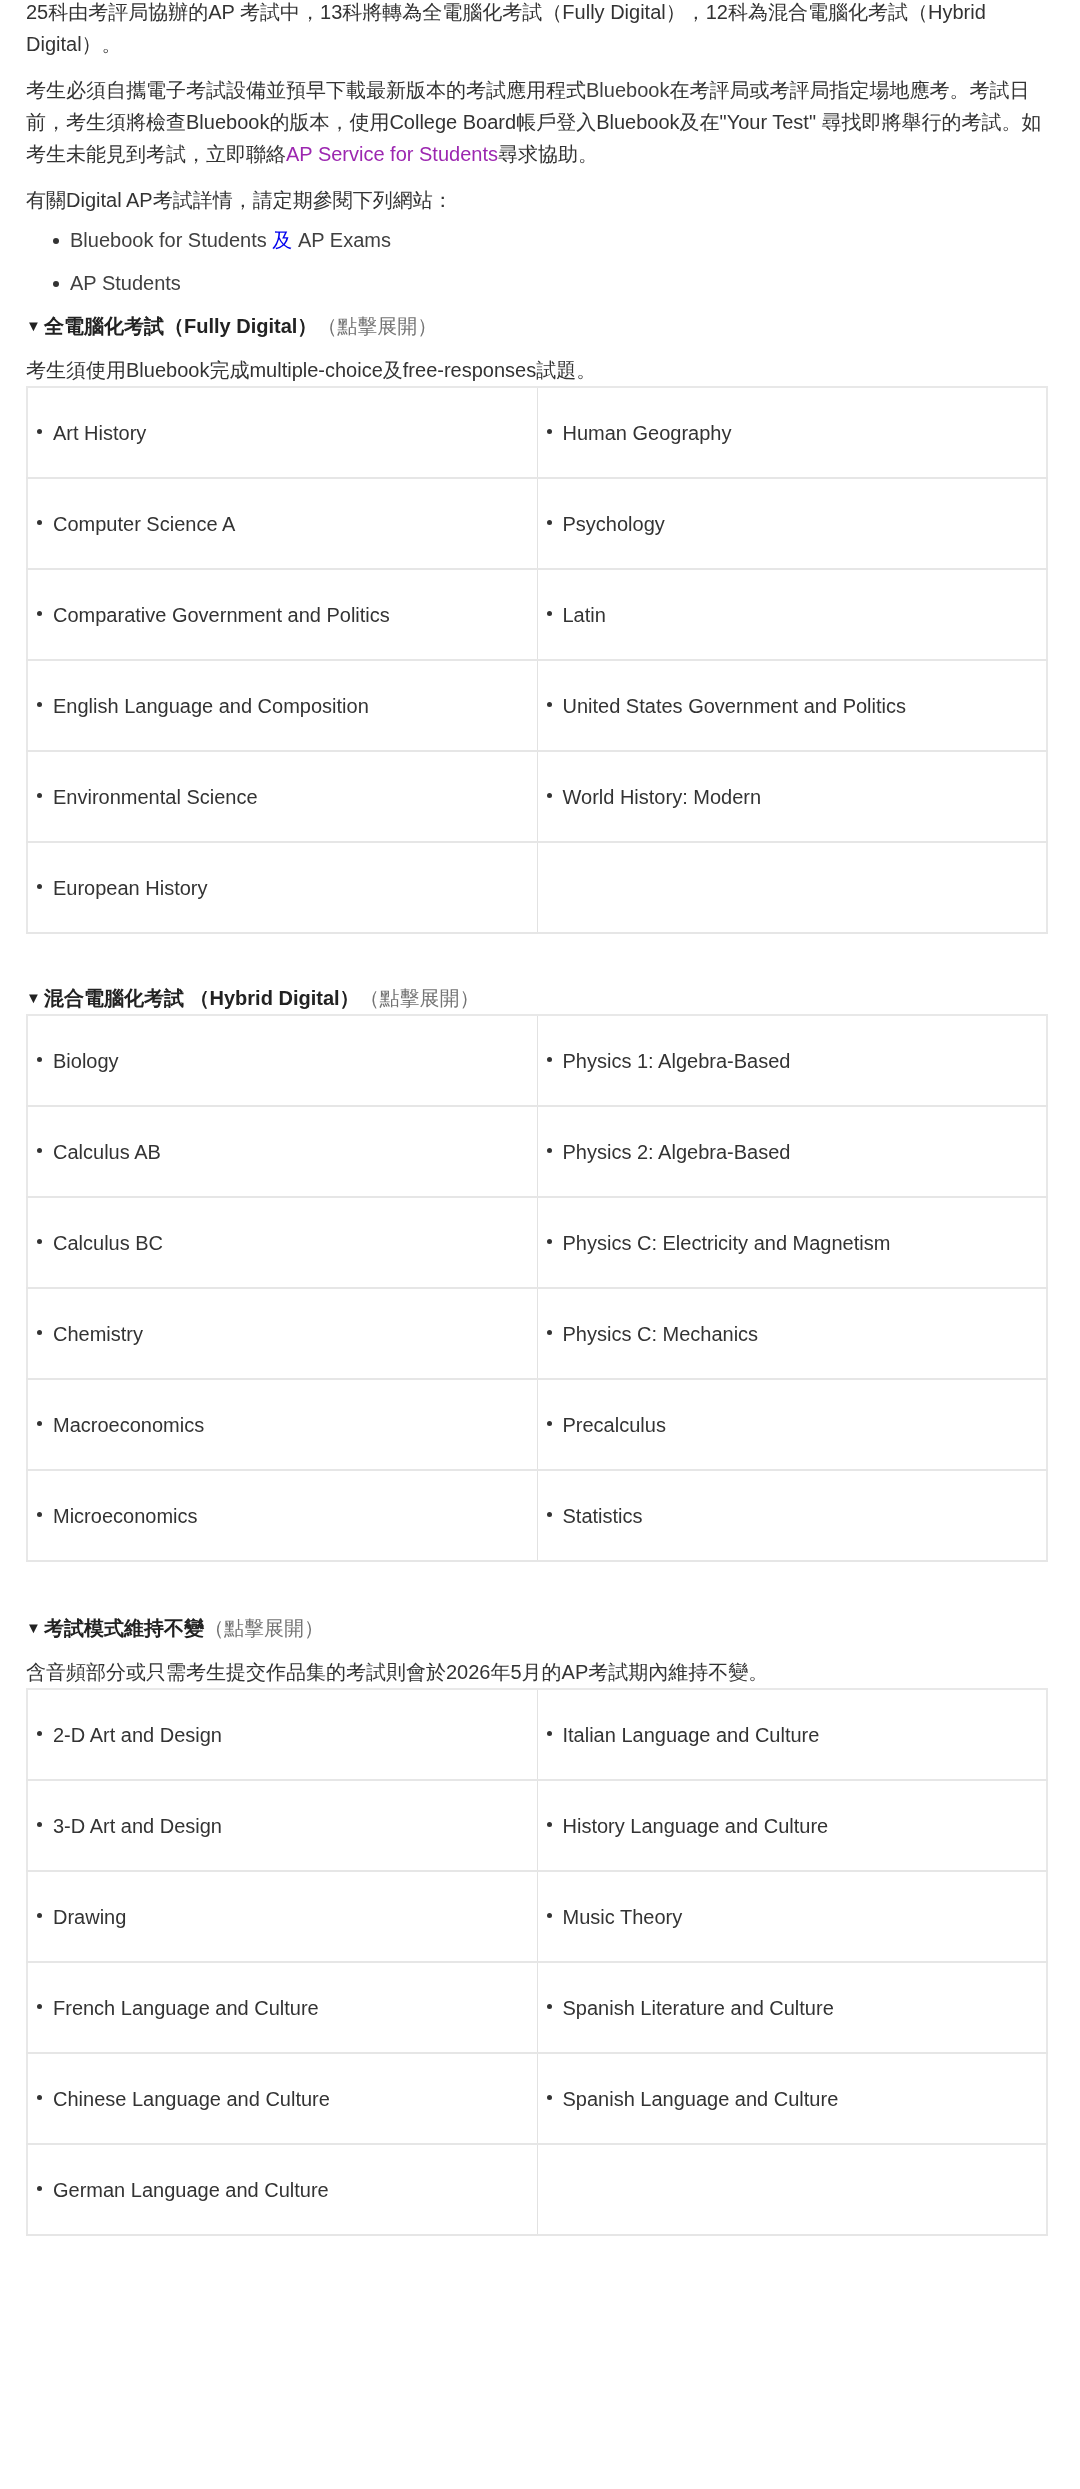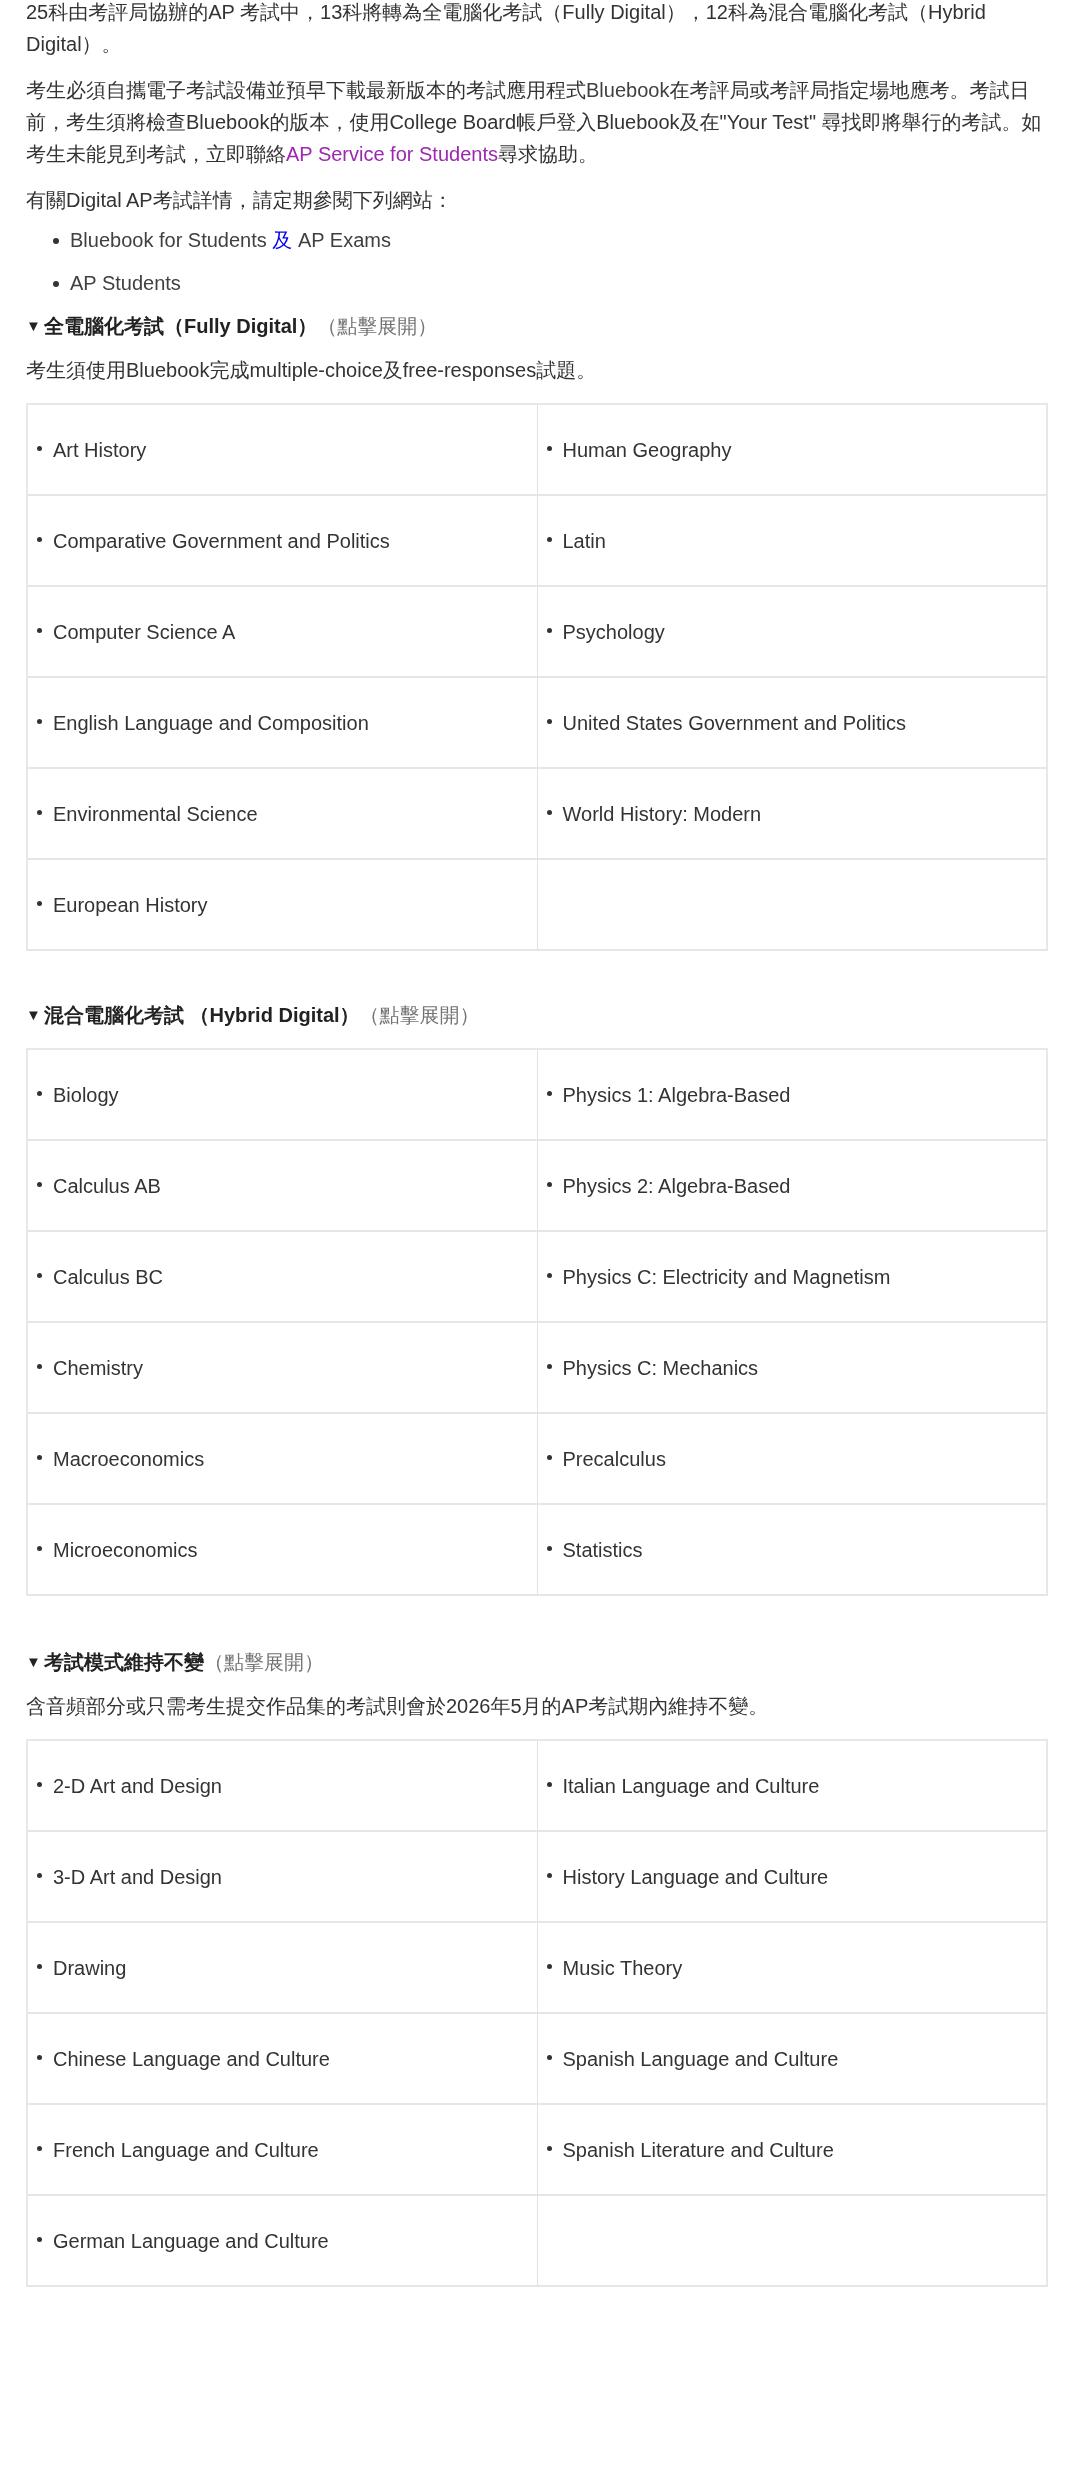--- a/index.html
+++ b/index.html
@@ -88,21 +88,21 @@
     font-weight: normal;
     color: #737373;
   }
   .section-desc {
     margin-top: 12px;
     line-height: 32px;
   }
   table.subjects {
     width: 1022px;
     border-collapse: collapse;
-    margin-top: 17px;
+    margin-top: 0;
     border: 2px solid #e8e8e8;
   }
   table.subjects td {
     width: 50%;
     height: 89px;
     border: 1px solid #e2e2e2;
     padding: 0 0 0 8px;
     vertical-align: middle;
     font-size: 20px;
     color: #333333;
@@ -160,32 +160,32 @@
         <tr>
           <td>
               <div class="cell-item">Art History</div>
             </td>
           <td>
               <div class="cell-item">Human Geography</div>
             </td>
         </tr>
         <tr>
           <td>
+              <div class="cell-item">Computer Science A</div>
+            </td>
+          <td>
+              <div class="cell-item">Psychology</div>
+            </td>
+        </tr>
+        <tr>
+          <td>
               <div class="cell-item">Comparative Government and Politics</div>
             </td>
           <td>
               <div class="cell-item">Latin</div>
-            </td>
-        </tr>
-        <tr>
-          <td>
-              <div class="cell-item">Computer Science A</div>
-            </td>
-          <td>
-              <div class="cell-item">Psychology</div>
             </td>
         </tr>
         <tr>
           <td>
               <div class="cell-item">English Language and Composition</div>
             </td>
           <td>
               <div class="cell-item">United States Government and Politics</div>
             </td>
         </tr>
@@ -291,32 +291,32 @@
         <tr>
           <td>
               <div class="cell-item">Drawing</div>
             </td>
           <td>
               <div class="cell-item">Music Theory</div>
             </td>
         </tr>
         <tr>
           <td>
+              <div class="cell-item">French Language and Culture</div>
+            </td>
+          <td>
+              <div class="cell-item">Spanish Literature and Culture</div>
+            </td>
+        </tr>
+        <tr>
+          <td>
               <div class="cell-item">Chinese Language and Culture</div>
             </td>
           <td>
               <div class="cell-item">Spanish Language and Culture</div>
-            </td>
-        </tr>
-        <tr>
-          <td>
-              <div class="cell-item">French Language and Culture</div>
-            </td>
-          <td>
-              <div class="cell-item">Spanish Literature and Culture</div>
             </td>
         </tr>
         <tr>
           <td>
               <div class="cell-item">German Language and Culture</div>
             </td>
           <td></td>
         </tr>
       </tbody>
     </table>

